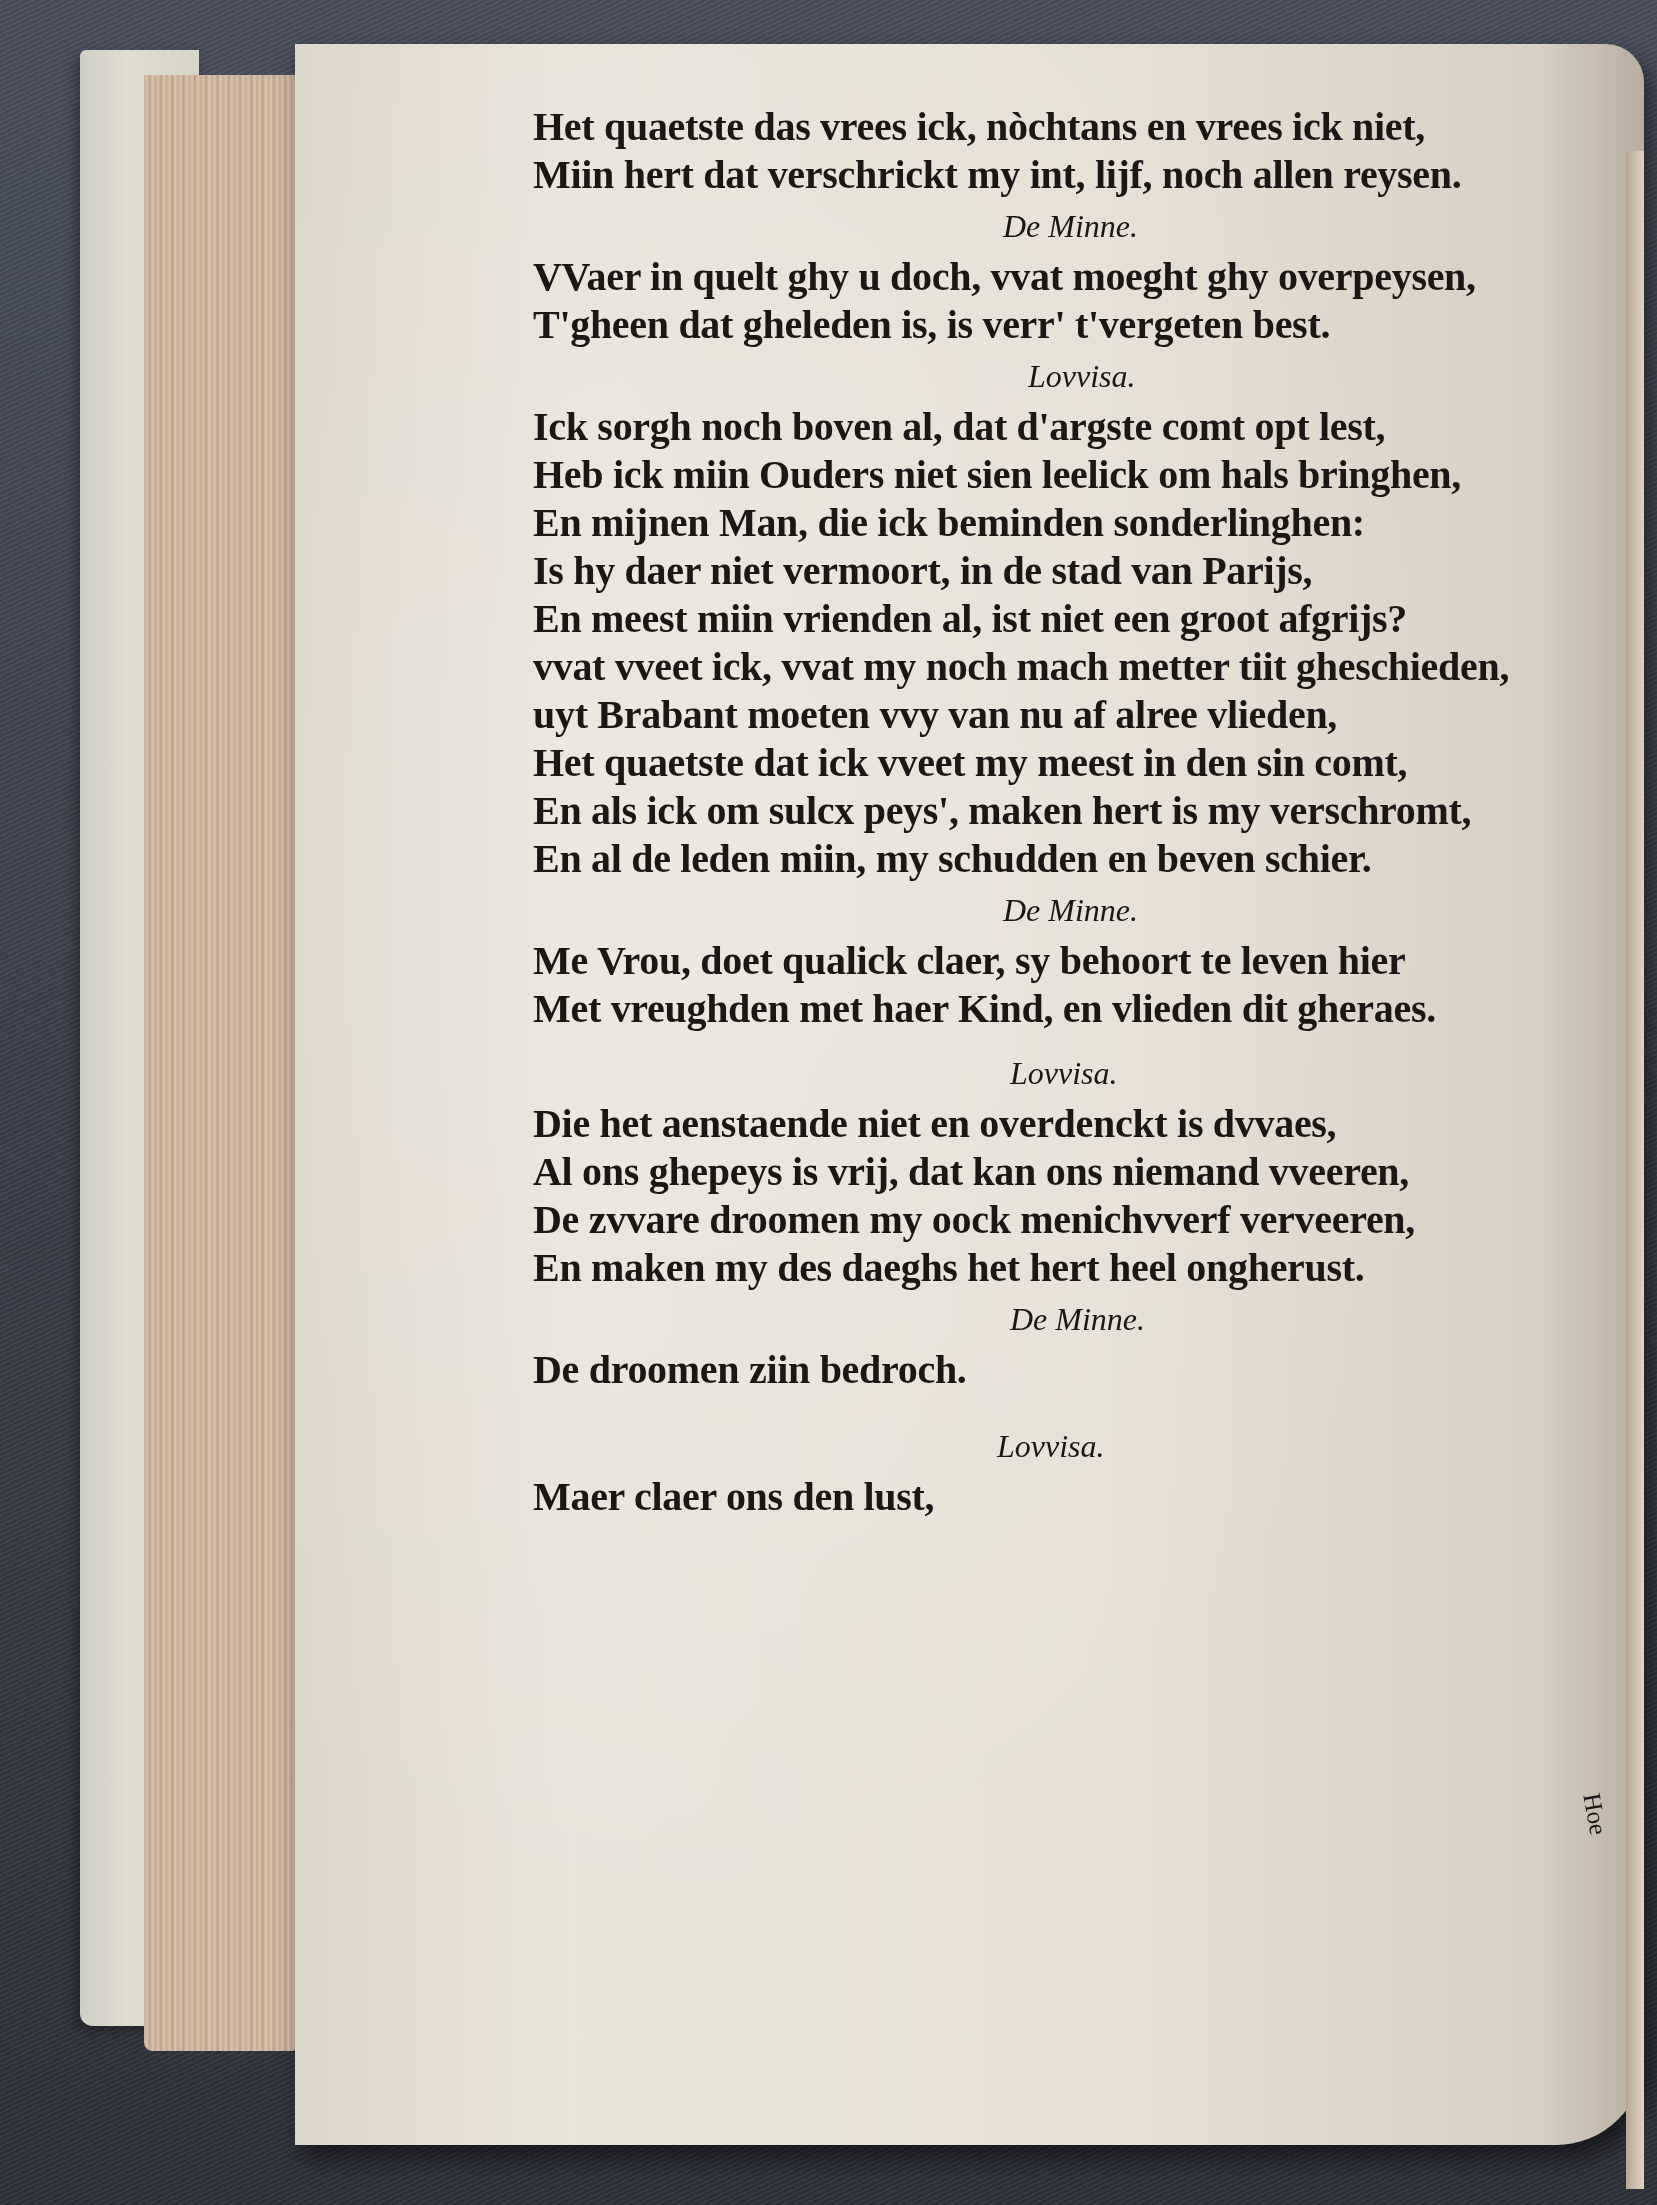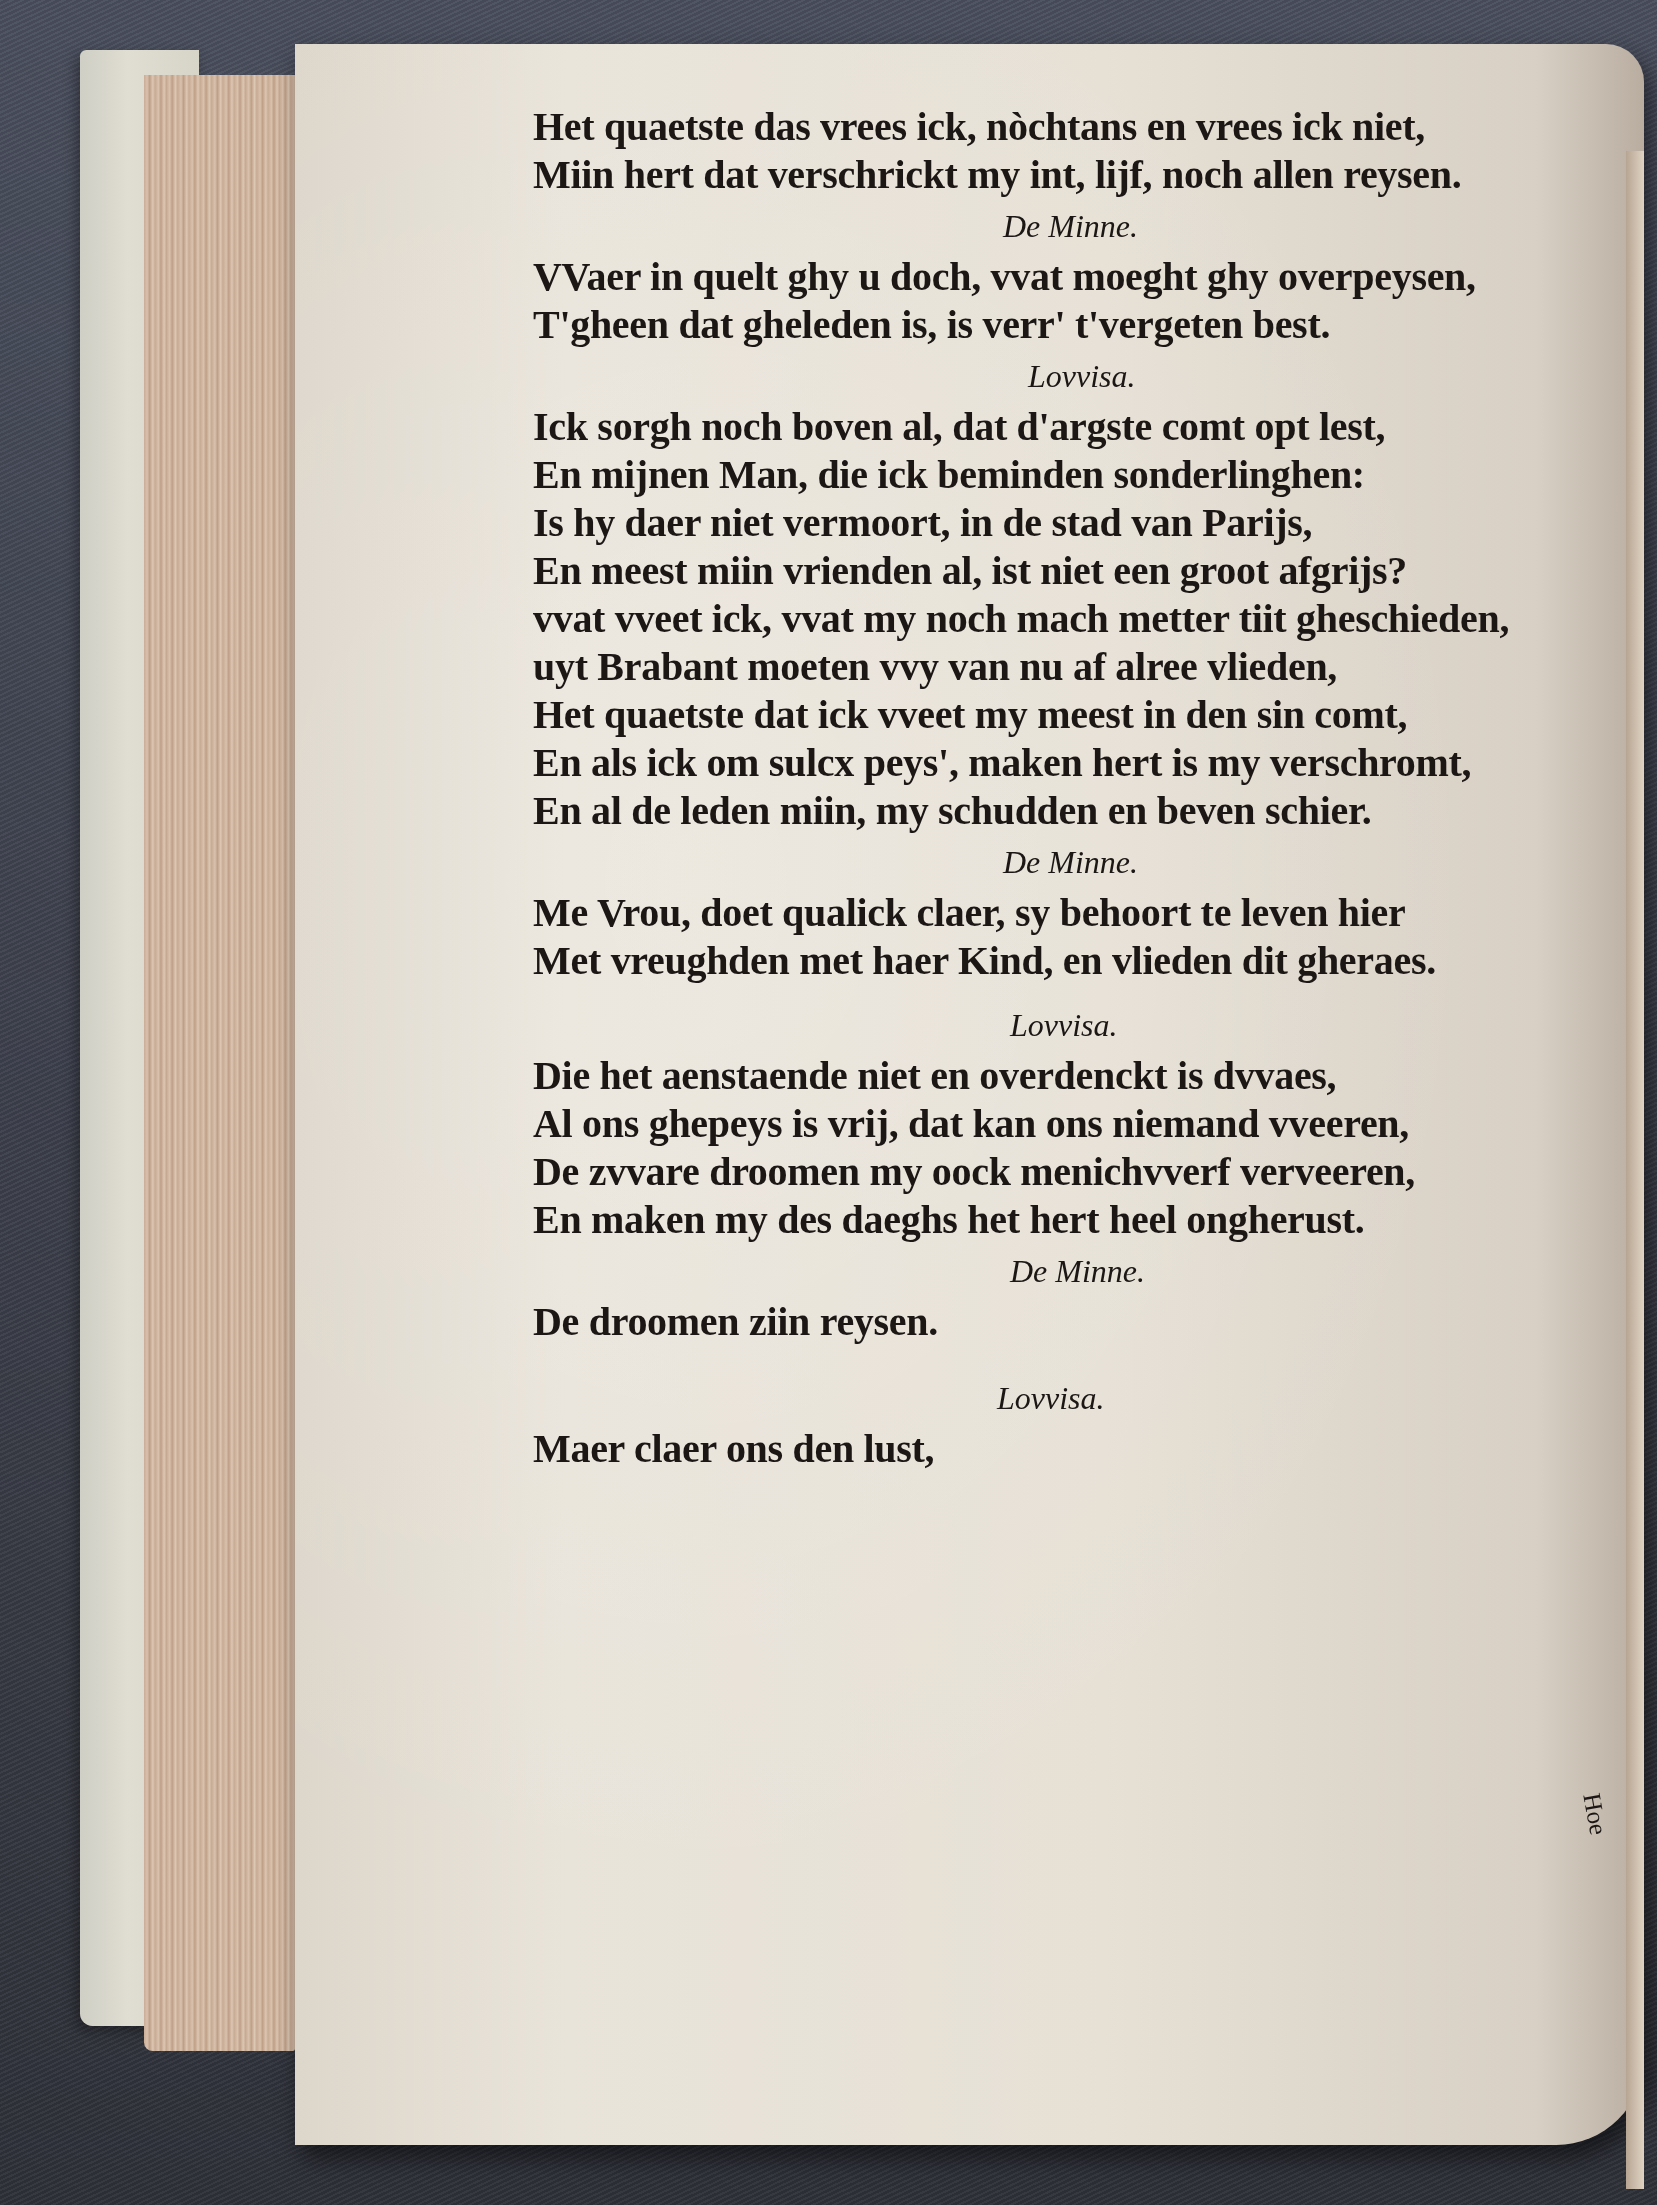--- a/index.html
+++ b/index.html
@@ -98,36 +98,37 @@
 </div>
 
 <div class="text-block">
   <div class="line">Het quaetste das vrees ick, nòchtans en vrees ick niet,</div>
   <div class="line">Miin hert dat verschrickt my int, lijf, noch allen reysen.</div>
   <div class="speaker" style="padding-left:470px;">De Minne.</div>
   <div class="line">VVaer in quelt ghy u doch, vvat moeght ghy overpeysen,</div>
   <div class="line">T'gheen dat gheleden is, is verr' t'vergeten best.</div>
   <div class="speaker" style="padding-left:495px;">Lovvisa.</div>
   <div class="line">Ick sorgh noch boven al, dat d'argste comt opt lest,</div>
+  <div class="line">Heb ick miin Ouders niet sien leelick om hals bringhen,</div>
   <div class="line">En mijnen Man, die ick beminden sonderlinghen:</div>
   <div class="line">Is hy daer niet vermoort, in de stad van Parijs,</div>
   <div class="line">En meest miin vrienden al, ist niet een groot afgrijs?</div>
   <div class="line">vvat vveet ick, vvat my noch mach metter tiit gheschieden,</div>
   <div class="line">uyt Brabant moeten vvy van nu af alree vlieden,</div>
   <div class="line">Het quaetste dat ick vveet my meest in den sin comt,</div>
   <div class="line">En als ick om sulcx peys', maken hert is my verschromt,</div>
   <div class="line">En al de leden miin, my schudden en beven schier.</div>
   <div class="speaker" style="padding-left:470px;">De Minne.</div>
   <div class="line">Me Vrou, doet qualick claer, sy behoort te leven hier</div>
   <div class="line">Met vreughden met haer Kind, en vlieden dit gheraes.</div>
   <div class="speaker" style="padding-left:477px; margin-top:12.5px;">Lovvisa.</div>
   <div class="line">Die het aenstaende niet en overdenckt is dvvaes,</div>
   <div class="line">Al ons ghepeys is vrij, dat kan ons niemand vveeren,</div>
   <div class="line">De zvvare droomen my oock menichvverf verveeren,</div>
   <div class="line">En maken my des daeghs het hert heel ongherust.</div>
   <div class="speaker" style="padding-left:477px;">De Minne.</div>
-  <div class="line">De droomen ziin reysen.</div>
+  <div class="line">De droomen ziin bedroch.</div>
   <div class="speaker" style="padding-left:464px; margin-top:25px;">Lovvisa.</div>
   <div class="line">Maer claer ons den lust,</div>
 </div>
 
 <div class="catchword">Hoe</div>
 
 
 </body></html>

